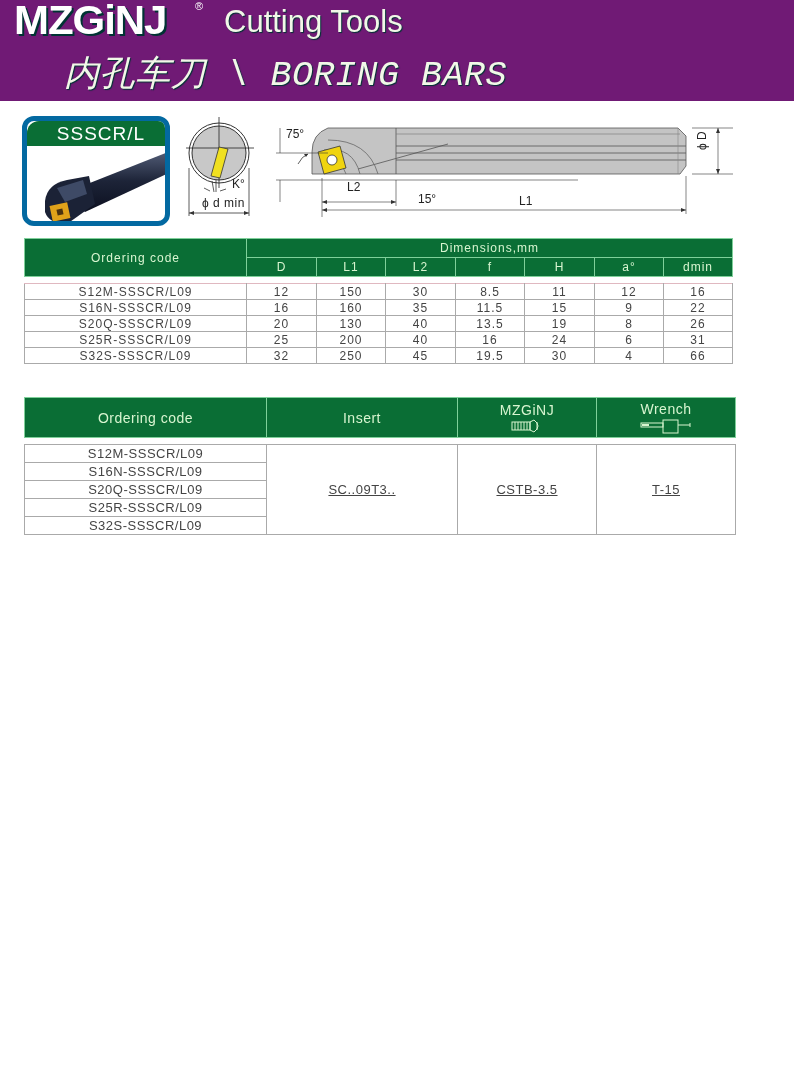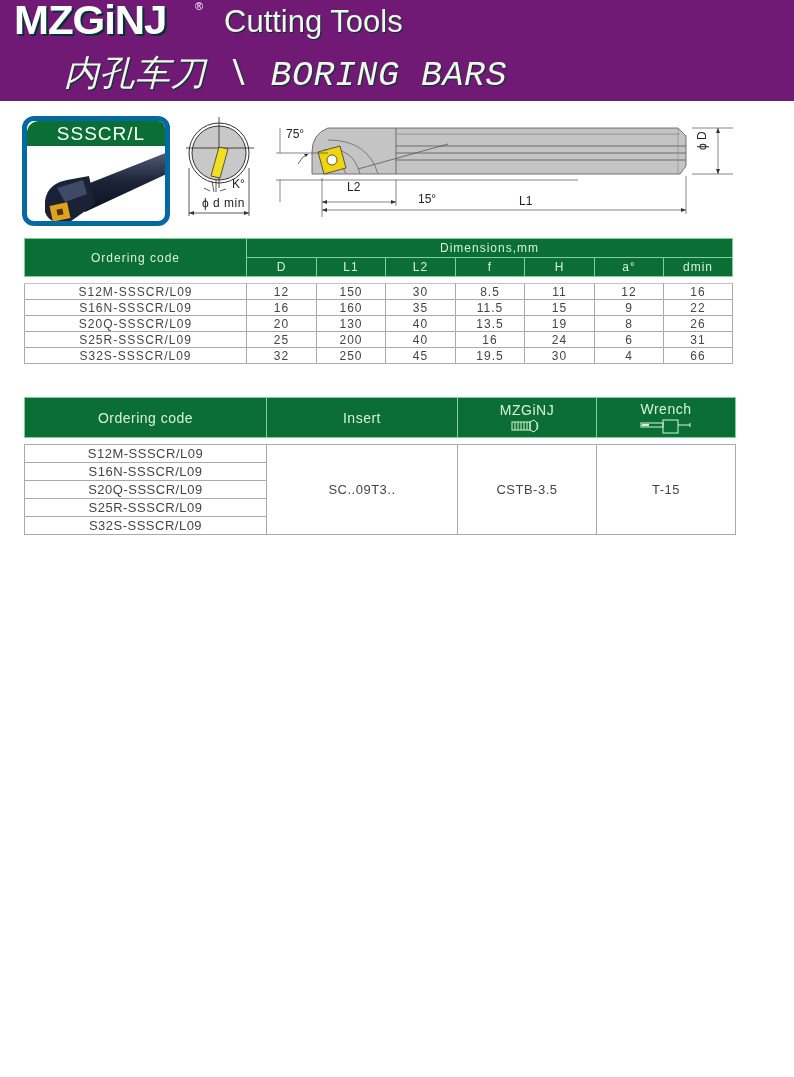--- a/index.html
+++ b/index.html
@@ -25,21 +25,21 @@
   .t1 th { background: #0a6e35; color: #d8f5d0; font-weight: normal; font-size: 12px; letter-spacing: 1px; border: 1px solid #7fd09a; height: 19px; }
   .t1 th.top { height: 19px; }
   .t1 tr.gap td { height: 7px; border: none; padding: 0; background: #fff; }
   .t1 td { font-size: 12px; color: #444; text-align: center; border: 1px solid #aaa; height: 16px; letter-spacing: 1px; padding: 0; }
   .t1 tr.first td { border-top: 1px solid #e0b8c0; }
 
   .t2 { left: 24px; top: 397px; width: 711px; }
   .t2 th { background: #0a6e35; color: #d8f5d0; font-weight: normal; font-size: 14px; letter-spacing: 0.5px; border: 1px solid #7fd09a; height: 40px; vertical-align: middle; }
   .t2 tr.gap td { height: 7px; border: none; padding: 0; }
   .t2 td { font-size: 13px; color: #444; text-align: center; border: 1px solid #aaa; height: 18px; letter-spacing: 0.5px; padding: 0; }
-  .t2 td.merged { vertical-align: middle; }
+  .t2 td.merged { vertical-align: middle; text-decoration: underline; }
   .hdr-icon { display: block; margin: 1px auto 0; }
 </style>
 </head>
 <body>
 
 <div class="banner">
   <div class="brand">MZGiNJ</div>
   <div class="reg">®</div>
   <div class="subtitle1">Cutting Tools</div>
   <div class="subtitle2">内孔车刀 \ BORING BARS</div>

